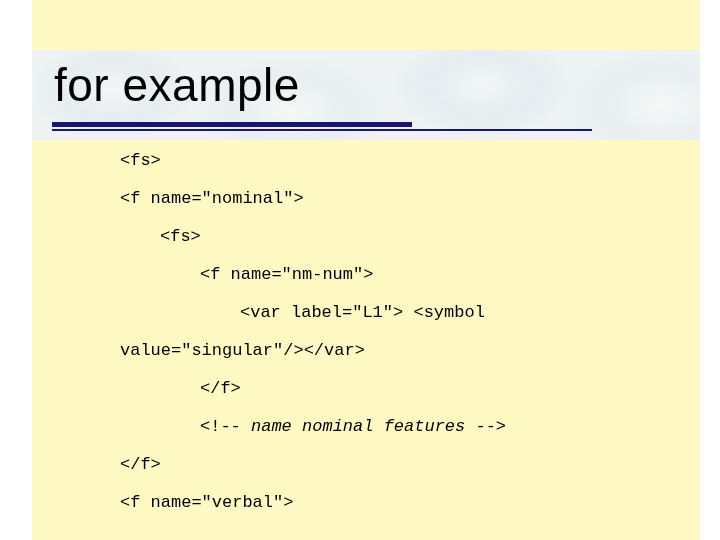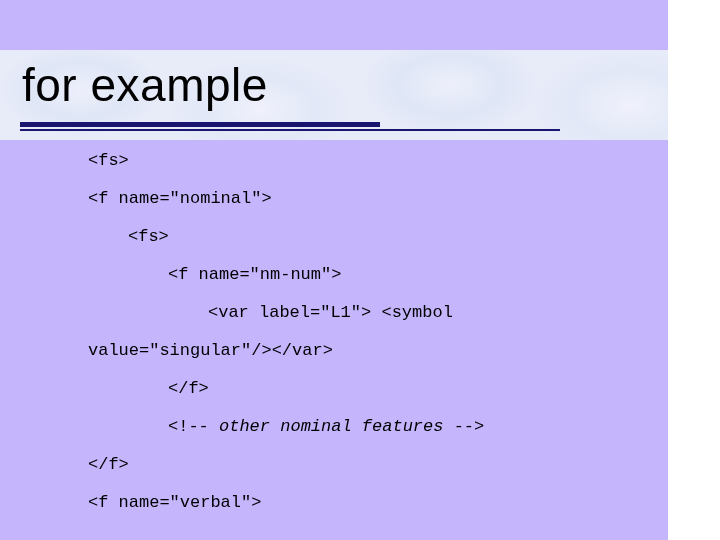--- a/index.html
+++ b/index.html
@@ -8,21 +8,22 @@
     width: 720px;
     height: 540px;
     overflow: hidden;
     font-family: Arial, Helvetica, sans-serif;
     background: #fff;
   }
   .slide {
     position: relative;
     width: 668px;
     height: 540px;
-    background: #c4b5fd;
+    background: #fef9c3;
+    margin-left: 32px;
   }
   
   .clouds {
     position: absolute;
     top: 50px;
     left: 0;
     right: 0;
     height: 90px;
     background:
       radial-gradient(ellipse 120px 70px at 80px 40px,  #f2f6fb 0%, #e3ecf6 40%, rgba(227,236,246,0) 70%),
@@ -88,21 +89,21 @@
   <div class="underline-thin"></div>
 
   <div class="code">
 <span class="ln i1">&lt;fs&gt;</span>
 <span class="ln i1">&lt;f name="nominal"&gt;</span>
 <span class="ln i2">&lt;fs&gt;</span>
 <span class="ln i3">&lt;f name="nm-num"&gt;</span>
 <span class="ln i4">&lt;var label="L1"&gt; &lt;symbol</span>
 <span class="ln i1">value="singular"/&gt;&lt;/var&gt;</span>
 <span class="ln i3">&lt;/f&gt;</span>
-<span class="ln i3"><span>&lt;!-- </span><span class="ital">other nominal features</span><span> --&gt;</span></span>
+<span class="ln i3"><span>&lt;!-- </span><span class="ital">name nominal features</span><span> --&gt;</span></span>
 <span class="ln i1">&lt;/f&gt;</span>
 <span class="ln i1">&lt;f name="verbal"&gt;</span>
 
 
 
 
 
 
 
   </div>

